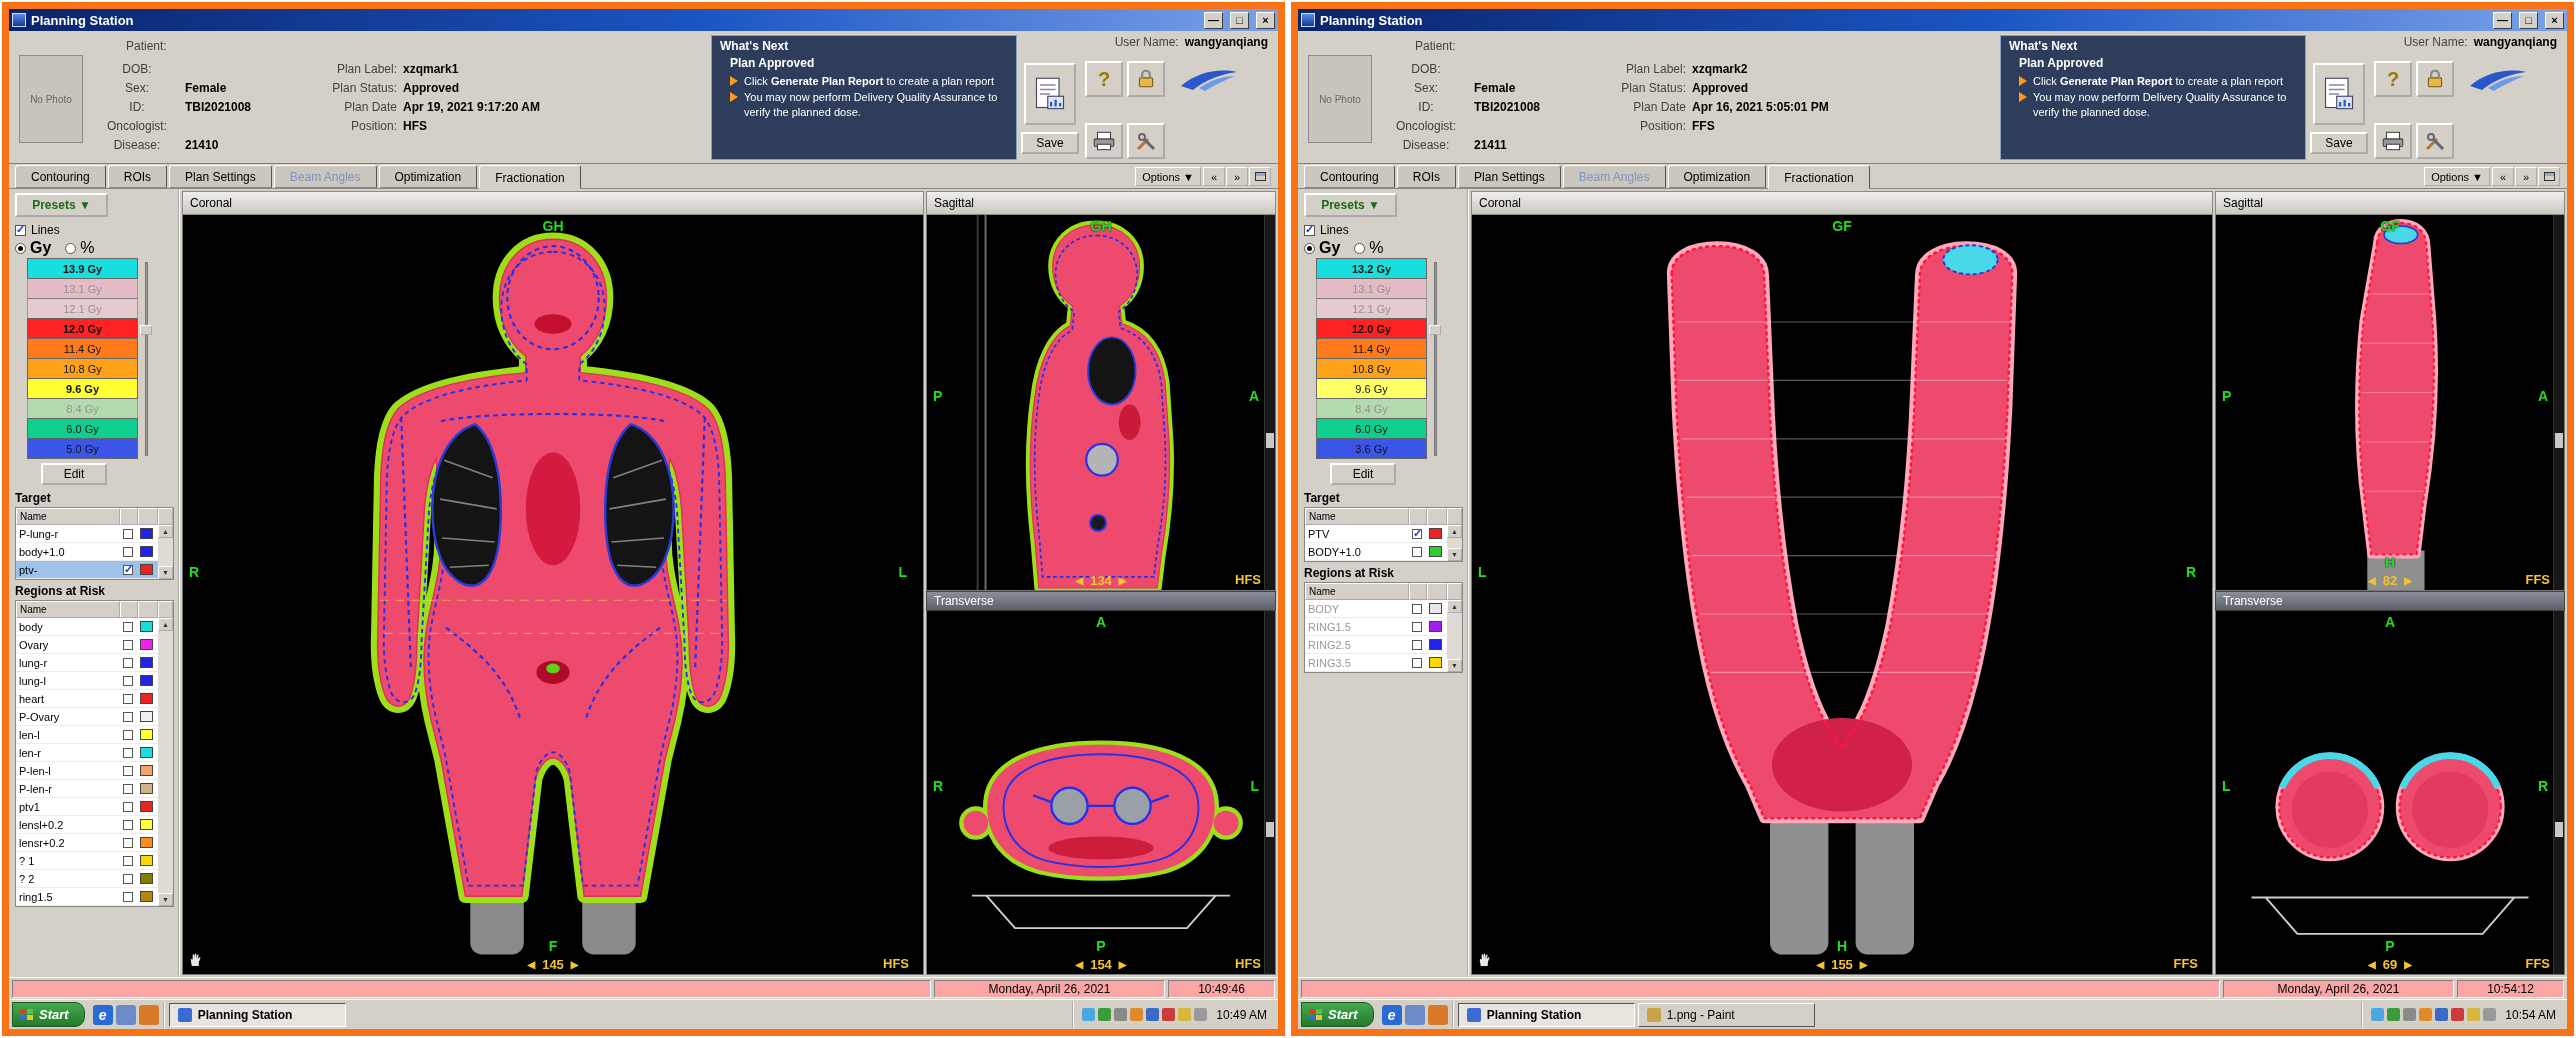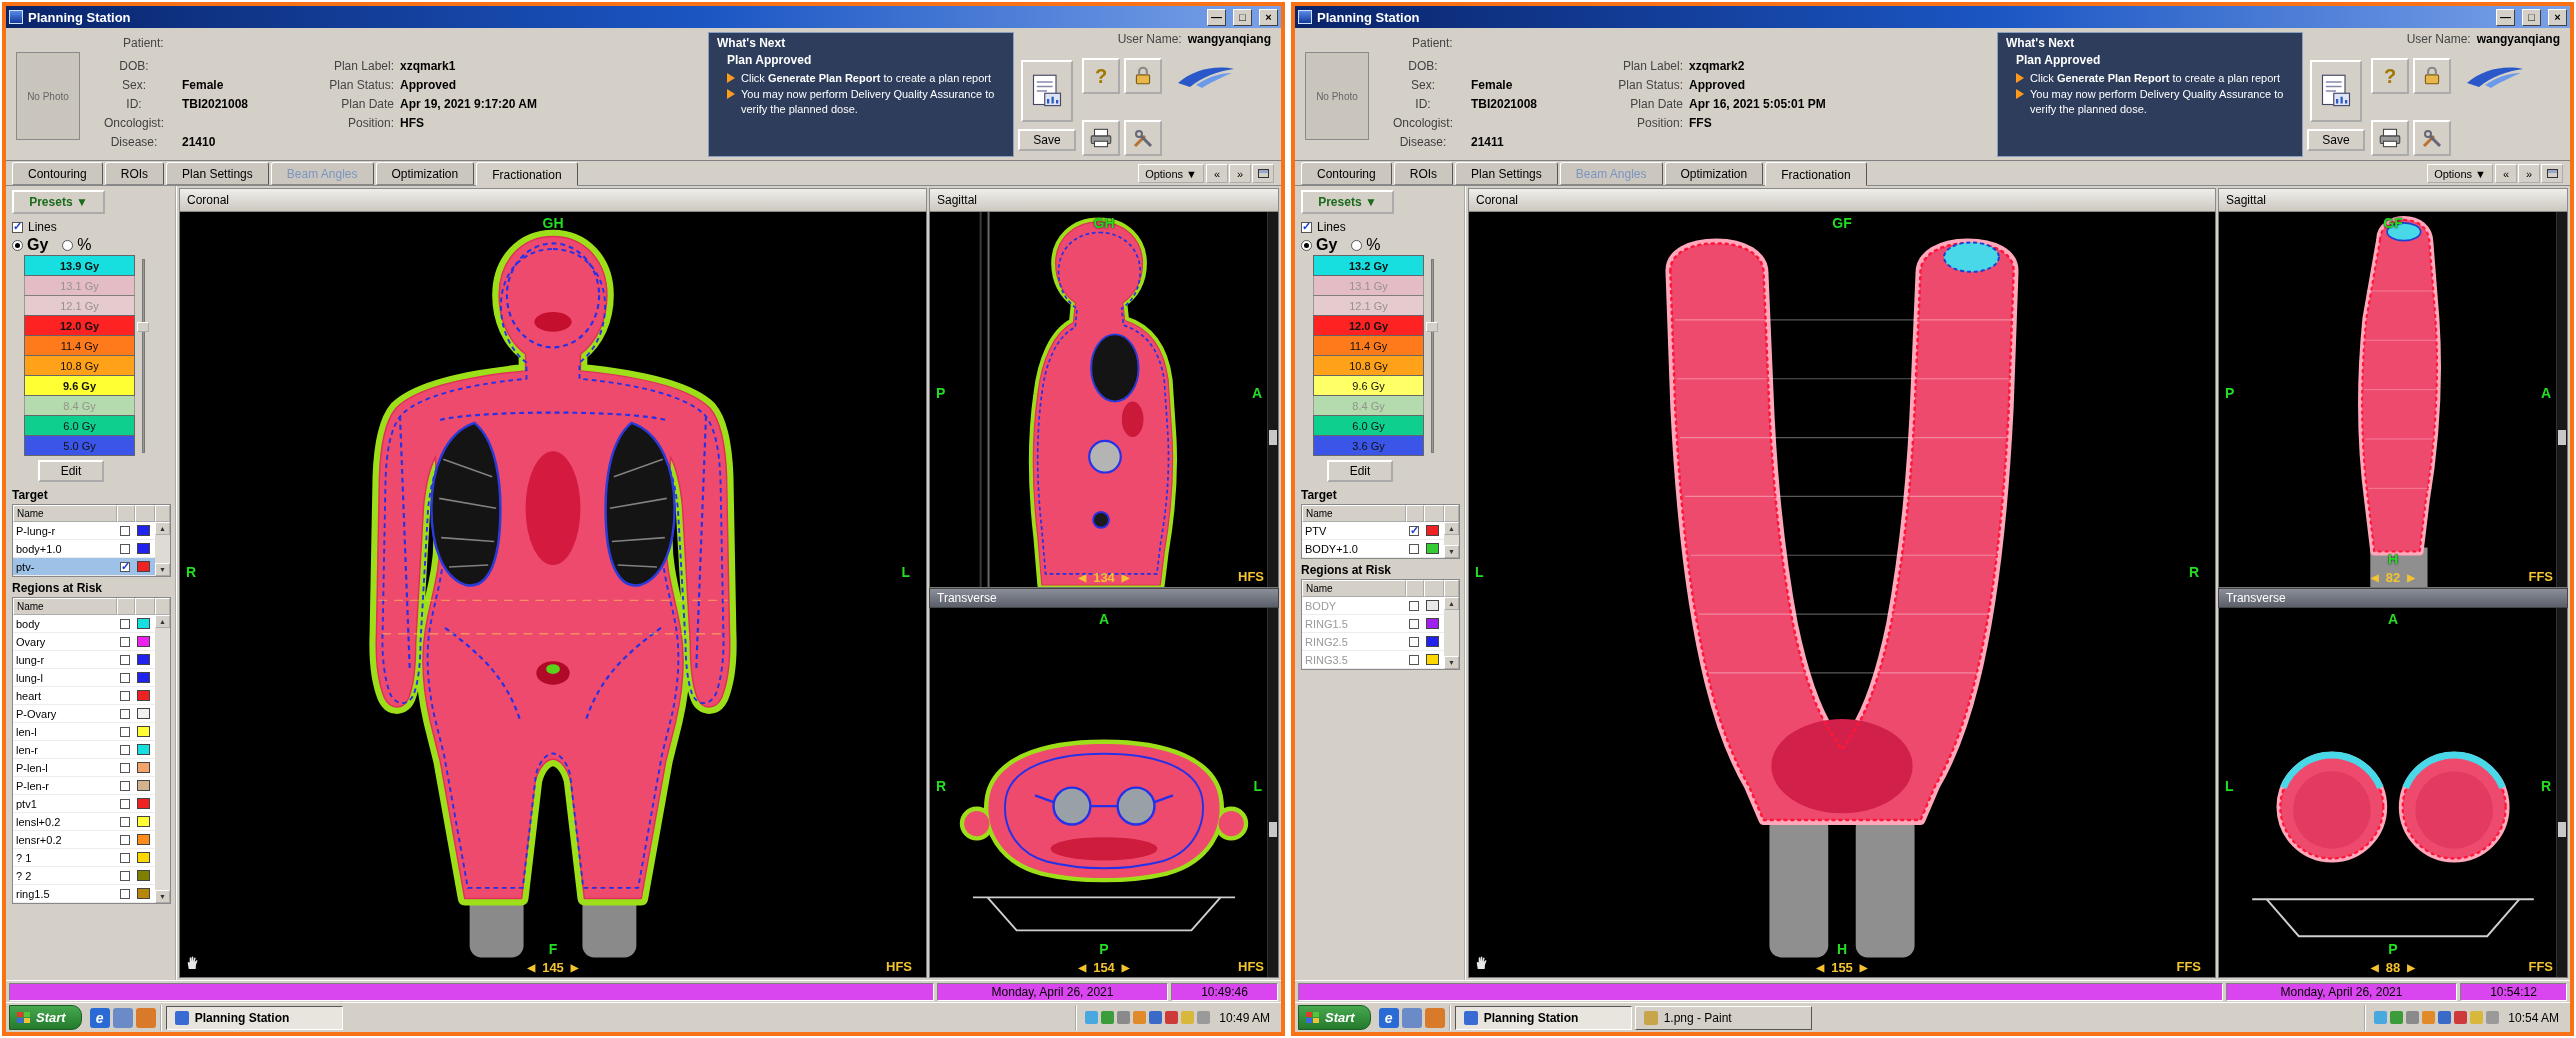--- a/index.html
+++ b/index.html
@@ -1,19 +1,19 @@
 <!DOCTYPE html>
 <html><head>
 <meta charset="utf-8">
 <style>
 *{margin:0;padding:0;box-sizing:border-box;}
 html,body{background:#fff;}
 body{font-family:"Liberation Sans",sans-serif;color:#000;}
 .canvas{position:relative;width:2576px;height:1038px;background:#fff;overflow:hidden;}
-.screen{position:absolute;top:2px;width:1283px;height:1034px;display:flex;flex-direction:column;background:#d4d0c8;border:4px solid #f97316;overflow:hidden;}
+.screen{position:absolute;top:2px;width:1283px;height:1034px;display:flex;flex-direction:column;background:#d4d0c8;border:7px solid #f97316;overflow:hidden;}
 
 .titlebar{height:22px;flex:0 0 22px;background:linear-gradient(90deg,#0a246a,#1b56c4 55%,#7aa2e8);display:flex;align-items:center;padding:0 3px;gap:5px;}
 .tb-title{color:#fff;font-weight:bold;font-size:13px;}
 .appicon{width:14px;height:14px;background:linear-gradient(#5a8ae8,#123a9a);border:1px solid #cfe0ff;}
 .tb-sp{flex:1;}
 .tb-btn{width:19px;height:17px;background:#d4d0c8;border:1px solid;border-color:#fff #404040 #404040 #fff;font-size:11px;line-height:14px;text-align:center;color:#000;margin-left:2px;font-weight:bold;}
 
 .hdr{height:133px;flex:0 0 133px;position:relative;background:#d4d0c8;border-bottom:1px solid #808080;font-size:12px;}
 .lbl{color:#444;}
 .val{font-weight:bold;color:#000;margin-left:6px;}
@@ -101,21 +101,21 @@
 .orr{right:16px;top:46%;}
 .ob{bottom:20px;left:50%;transform:translateX(-50%);}
 .slice{position:absolute;bottom:2px;left:50%;transform:translateX(-50%);color:#f4c430;font-size:13px;font-weight:bold;display:flex;gap:7px;align-items:center;}
 .sarrow{color:#f4c430;font-size:10px;}
 .pos{position:absolute;right:14px;bottom:3px;color:#f4c430;font-weight:bold;font-size:13px;}
 .hand{position:absolute;left:5px;bottom:3px;}
 .vslider{position:absolute;right:0;top:0;bottom:0;width:11px;background:#181818;border-left:1px solid #333;}
 .vthumb{position:absolute;left:1px;right:1px;top:58%;height:15px;background:#c8c8c8;}
 
 .statusbar{height:22px;flex:0 0 22px;display:flex;align-items:center;gap:3px;padding:0 3px;background:#d4d0c8;border-top:1px solid #fff;}
-.sfield{height:18px;border:1px solid;border-color:#808080 #fff #fff #808080;font-size:12px;display:flex;align-items:center;justify-content:center;background:#d946ef;}
+.sfield{height:18px;border:1px solid;border-color:#808080 #fff #fff #808080;font-size:12px;display:flex;align-items:center;justify-content:center;background:#fca5a5;}
 .flex1{flex:1;}
 .datef{width:231px;}
 .timef{width:107px;text-align:center;}
 
 .taskbar{height:30px;flex:0 0 30px;background:#d4d0c8;border-top:1px solid #fff;display:flex;align-items:center;gap:4px;padding:0 3px;}
 .startbtn{height:25px;background:linear-gradient(#46a84e,#247a2c);color:#fff;font-weight:bold;font-style:italic;border-radius:0 10px 10px 0;padding:0 15px 0 7px;display:flex;align-items:center;gap:6px;border:1px solid #1c5c20;font-size:13px;font-family:inherit;}
 .flag{display:grid;grid-template-columns:6px 6px;gap:1px;}
 .flag i{width:6px;height:5px;display:block;}
 .flag i:nth-child(1){background:#e23a2a;}
 .flag i:nth-child(2){background:#59c43a;}
@@ -941,21 +941,21 @@
           <circle cx="238" cy="205" r="53" fill="none" stroke="#ff1638" stroke-width="2.4" stroke-dasharray="2 5" stroke-linecap="round"></circle>
           <path d="M62,185 A54 54 0 0 1 162,185" stroke="#49d8e8" stroke-width="7" fill="none"></path>
           <path d="M188,185 A54 54 0 0 1 288,185" stroke="#49d8e8" stroke-width="7" fill="none"></path>
         </svg>
         <span class="or ot">A</span>
         <span class="or ol">L</span>
         <span class="or orr">R</span>
         <span class="or ob">P</span>
         <span class="slice">
               <span class="sarrow">◀</span>
-              <span>88</span>
+              <span>69</span>
               <span class="sarrow">▶</span>
             </span>
         <span class="pos">FFS</span>
         <span class="vslider">
               <span class="vthumb"></span>
             </span>
       </div>
     </div>
   </div>
   <div class="statusbar">

